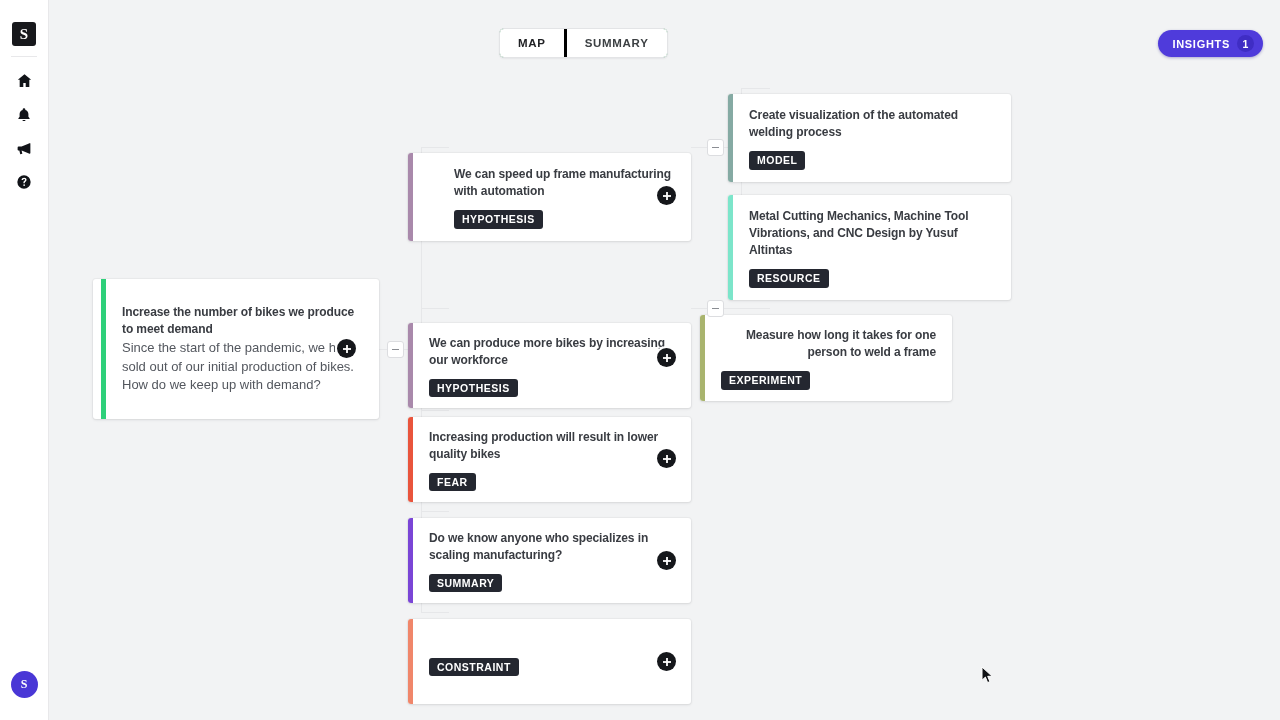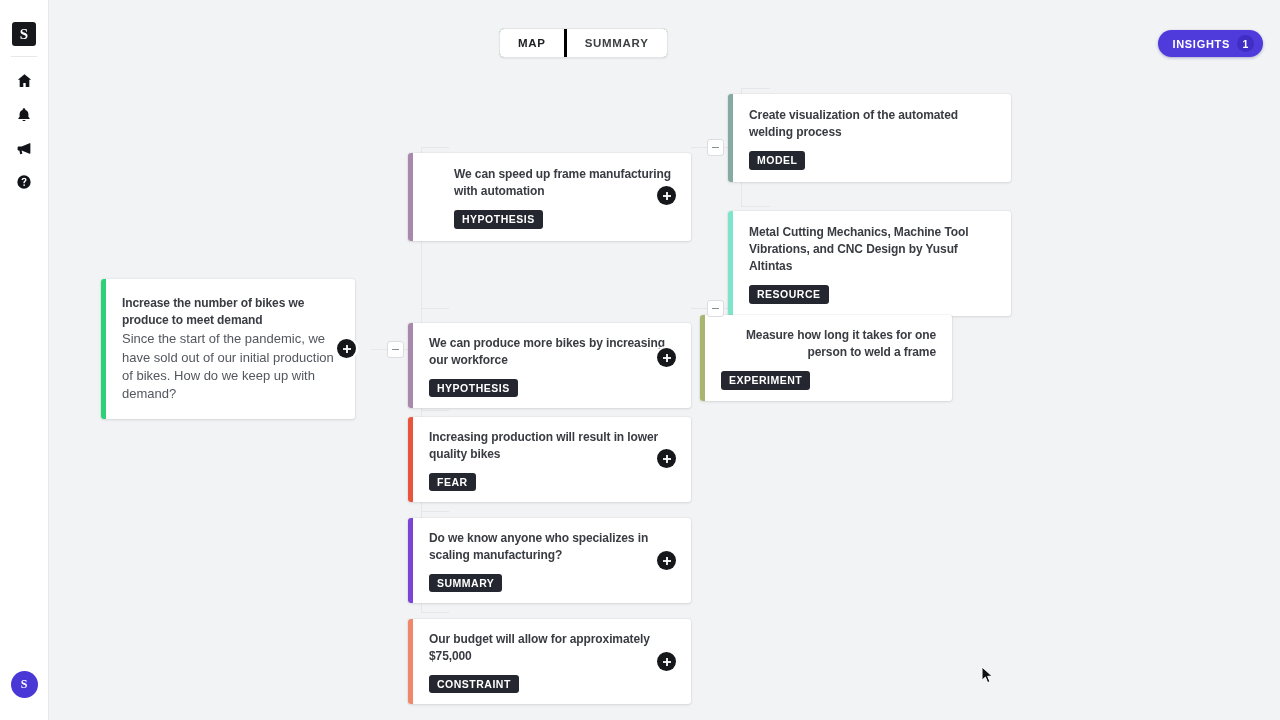--- a/index.html
+++ b/index.html
@@ -227,21 +227,21 @@
     <div class="collapse-btn" style="left:338px; top:341px;">
         <i></i>
       </div>
     <div class="collapse-btn" style="left:658px; top:139px;">
         <i></i>
       </div>
     <div class="collapse-btn" style="left:658px; top:300px;">
         <i></i>
       </div>
 
-    <div class="card" style="left:52px; top:279px; width:254px; height:140px;">
+    <div class="card" style="left:44px; top:279px; width:286px; height:140px;padding-left:8px;">
       <div class="accent" style="background:#2ed07a;"></div>
       <div class="body">
         <div class="title">Increase the number of bikes we produce to meet demand</div>
         <div class="desc">Since the start of the pandemic, we have sold out of our initial production of bikes. How do we keep up with demand?</div>
       </div>
     </div>
     <div class="plus" style="left:288px; top:339px;">
       <svg width="10" height="10" viewBox="0 0 10 10">
         <rect x="4.1" y="1" width="1.8" height="8" fill="#fff"></rect>
         <rect x="1" y="4.1" width="8" height="1.8" fill="#fff"></rect>
@@ -300,40 +300,39 @@
     <div class="plus" style="left:608px; top:551px;">
       <svg width="10" height="10" viewBox="0 0 10 10">
         <rect x="4.1" y="1" width="1.8" height="8" fill="#fff"></rect>
         <rect x="1" y="4.1" width="8" height="1.8" fill="#fff"></rect>
       </svg>
     </div>
 
     <div class="card" style="left:359px; top:619px; width:283px; height:85px;">
       <div class="accent" style="background:#f0866a;"></div>
       <div class="body">
-        <div class="title">Our budget will allow for approximately $75,000</div>
         <div class="tag">CONSTRAINT</div>
       </div>
     </div>
     <div class="plus" style="left:608px; top:652px;">
       <svg width="10" height="10" viewBox="0 0 10 10">
         <rect x="4.1" y="1" width="1.8" height="8" fill="#fff"></rect>
         <rect x="1" y="4.1" width="8" height="1.8" fill="#fff"></rect>
       </svg>
     </div>
 
     <div class="card" style="left:679px; top:94px; width:283px; height:88px;">
       <div class="accent" style="background:#85aaa3;"></div>
       <div class="body">
         <div class="title">Create visualization of the automated welding process</div>
         <div class="tag">MODEL</div>
       </div>
     </div>
 
-    <div class="card" style="left:679px; top:195px; width:283px; height:105px;margin-top:16px;">
+    <div class="card" style="left:679px; top:195px; width:283px; height:105px;">
       <div class="accent" style="background:#7ce5ca;"></div>
       <div class="body">
         <div class="title">Metal Cutting Mechanics, Machine Tool Vibrations, and CNC Design by Yusuf Altintas</div>
         <div class="tag">RESOURCE</div>
       </div>
     </div>
 
     <div class="card" style="left:651px; top:315px; width:252px; height:86px;text-align:right;">
       <div class="accent" style="background:#a9b46e;"></div>
       <div class="body">

